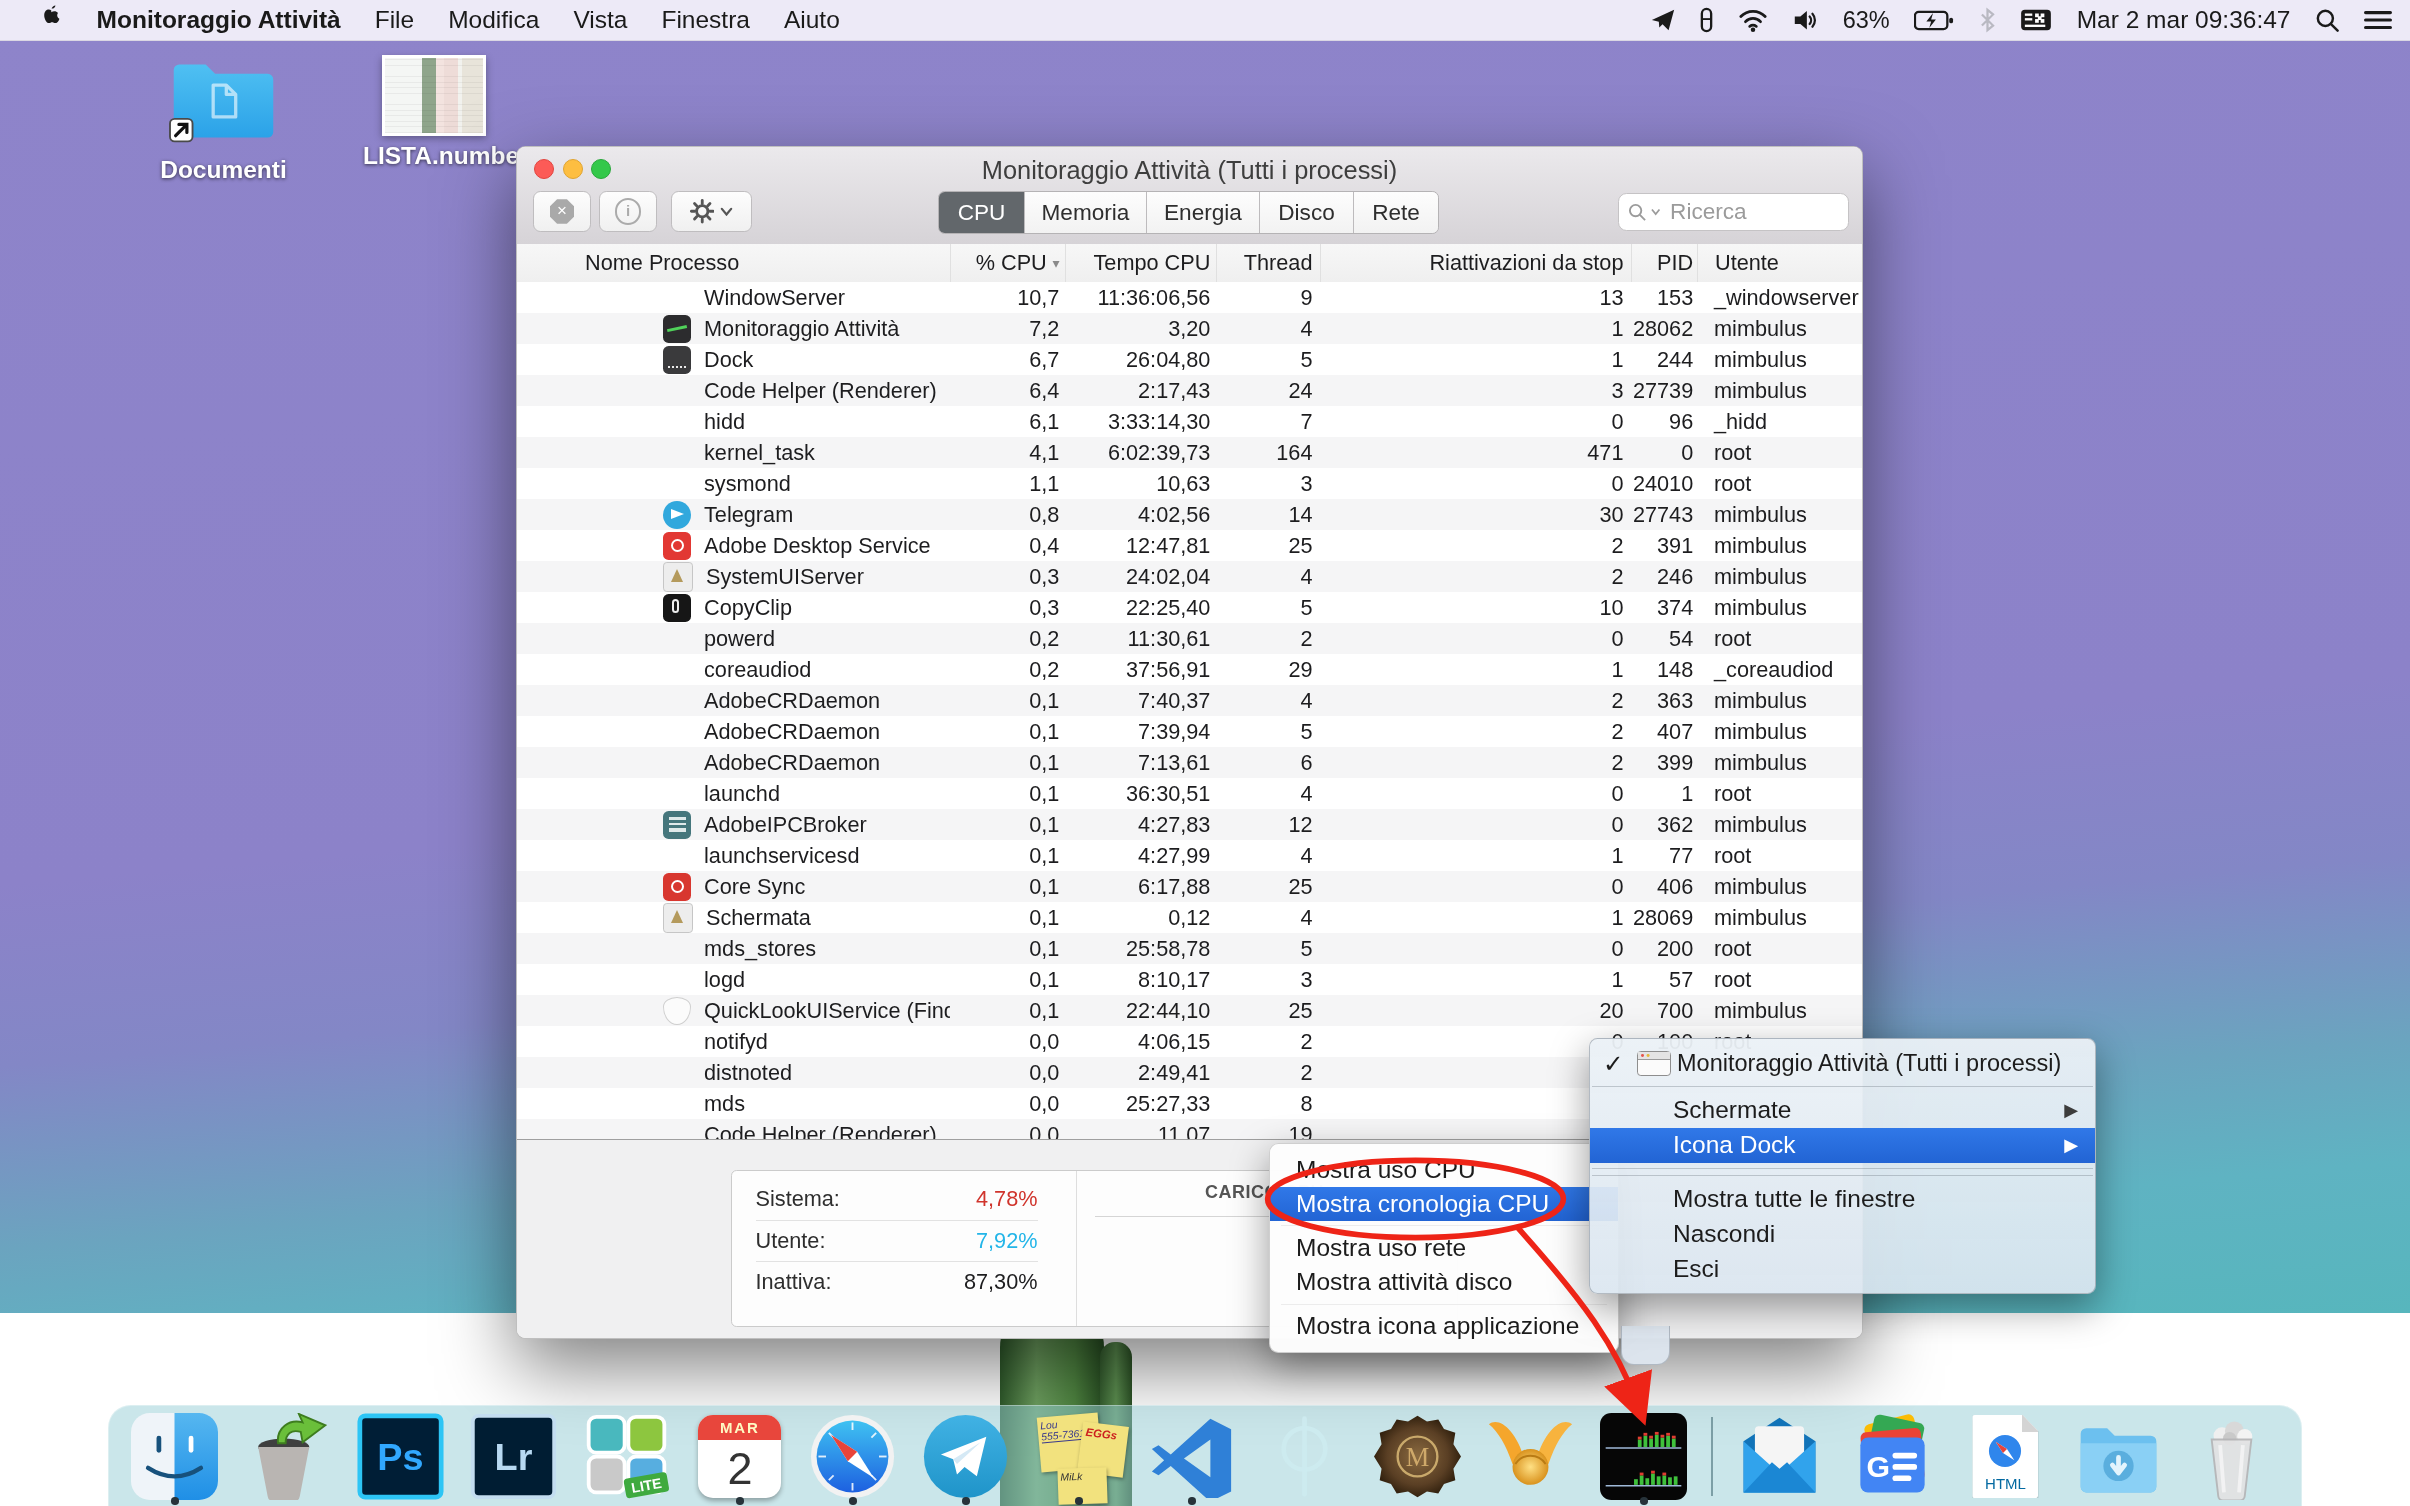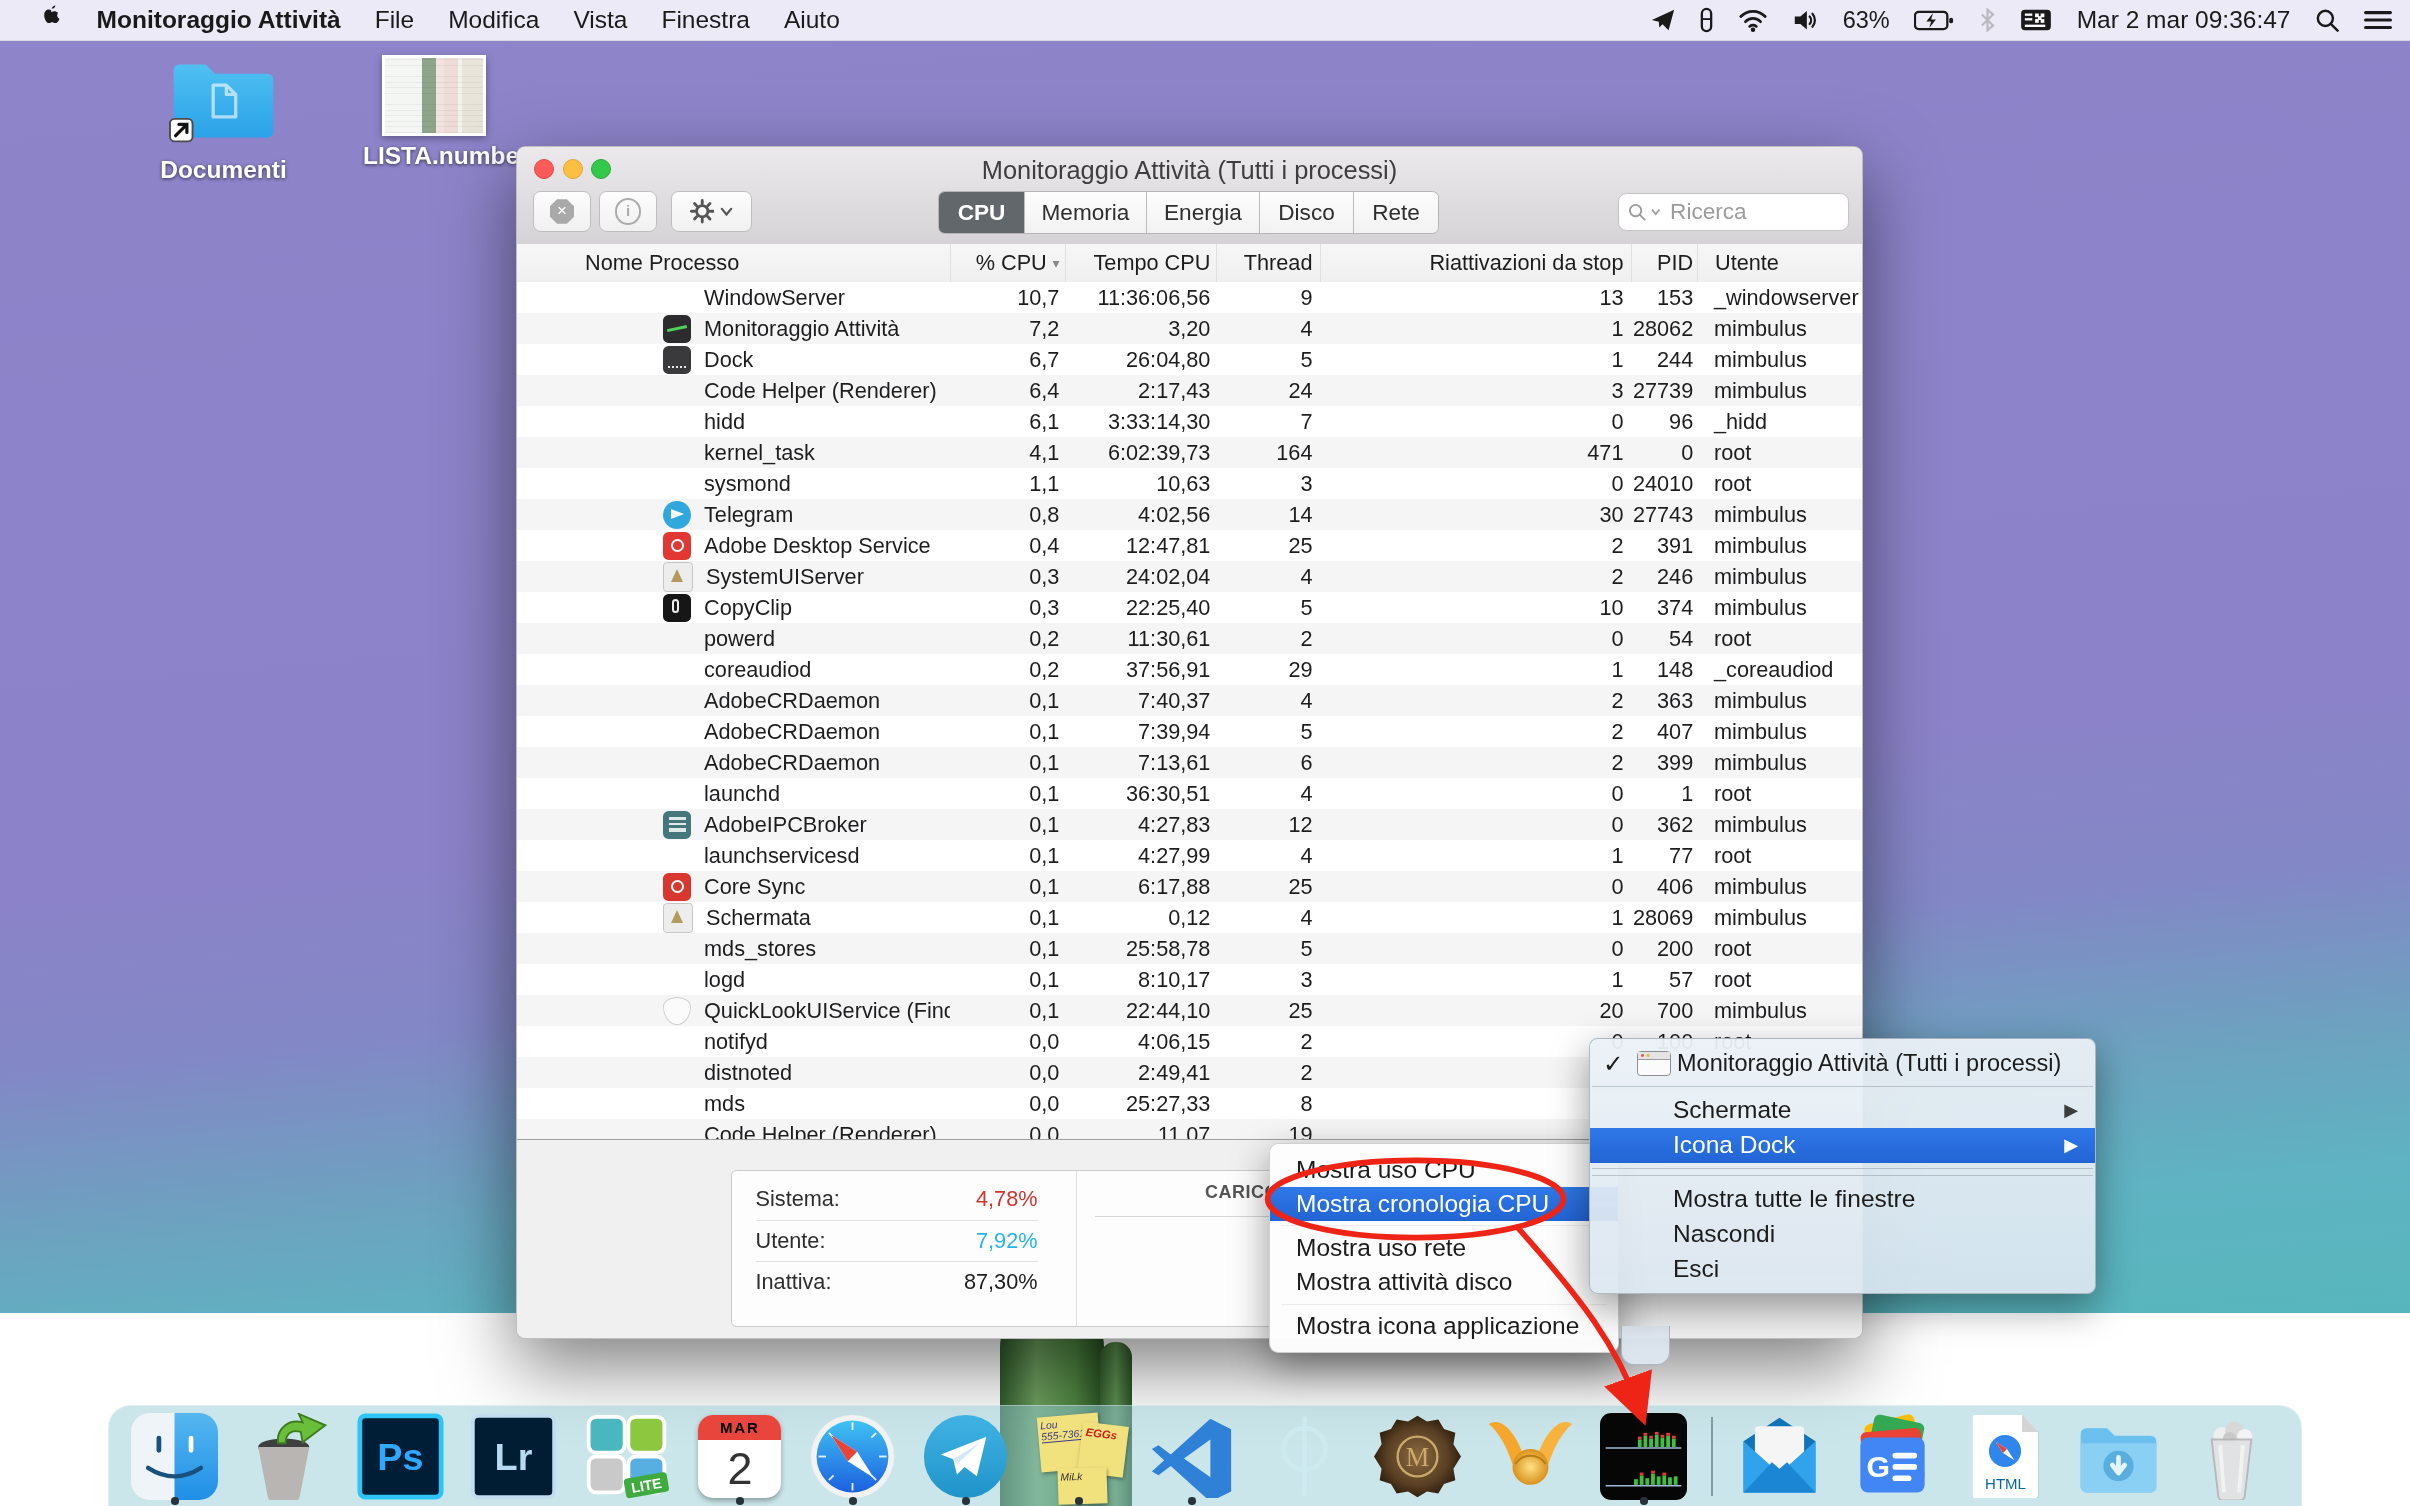--- a/index.html
+++ b/index.html
@@ -157,21 +157,21 @@
   
   .dock{position:absolute;left:108px;top:1405px;width:2194px;height:102px;z-index:20;
     background:rgba(150,205,214,.50);border:0.9px solid rgba(255,255,255,.35);border-bottom:none;
     border-radius:22.6px 22.6px 0 0;display:flex;align-items:center;padding:0 9.4px;box-sizing:border-box;}
   .ditem{width:113px;height:102px;position:relative;display:flex;align-items:center;justify-content:center;}
   .ditem.running::after{content:"";position:absolute;bottom:2.8px;left:50%;margin-left:-3.8px;width:7.5px;height:7.5px;
     border-radius:50%;background:#27333a;}
   .ddivider{width:22.6px;height:102px;display:flex;align-items:center;justify-content:center;}
   .ddivider i{display:block;width:1.9px;height:79px;background:rgba(60,100,110,.55);}
   .cal{width:83px;height:83px;background:#fff;border-radius:15px;overflow:hidden;box-shadow:0 2.8px 5.6px rgba(0,0,0,.3);}
-  .cal-top{height:24.5px;background:#e8463c;color:#000000;font-size:15px;font-weight:bold;letter-spacing:1.9px;
+  .cal-top{height:24.5px;background:#e8463c;color:#fef9c3;font-size:15px;font-weight:bold;letter-spacing:1.9px;
     display:flex;align-items:center;justify-content:center;}
   .cal-day{height:58px;display:flex;align-items:center;justify-content:center;font-size:45px;color:#333;}
   .stickies{width:87px;height:87px;position:relative;}
   .snote{position:absolute;background:#f2e27e;box-shadow:0.9px 1.9px 3.8px rgba(0,0,0,.35);font-style:italic;}
   .sn-a{left:3.8px;top:1.9px;width:55px;height:49px;transform:rotate(-5deg);color:#3a3a8c;font-size:10.4px;padding:2.8px;}
   .sn-a .ph{border-bottom:1.9px double #3a3a8c;display:inline-block;}
   .sn-b{left:45px;top:11.3px;width:38px;height:43px;transform:rotate(7deg);color:#cc1f1f;font-weight:bold;
     font-size:11.3px;padding:3.8px;}
   .sn-c{left:22.6px;top:55px;width:43px;height:30px;transform:rotate(-2deg);color:#333;font-size:10.4px;padding:2.8px;}
   .htmlfile{width:66px;height:83px;background:#fff;position:relative;border-radius:2.8px;
@@ -330,21 +330,21 @@
                 <line x1="4.8" y1="21.2" x2="7.3" y2="18.7"></line>
                 <line x1="18.7" y1="7.3" x2="21.2" y2="4.8"></line>
               </g>
             </g>
           </svg>
         <svg width="13" height="9.4" viewBox="0 0 14 10">
             <path d="M2 2 L7 8 L12 2" fill="none" stroke="#555" stroke-width="2.4" stroke-linecap="round"></path>
           </svg>
       </div>
       <div class="tabs">
-        <div class="tab active" style="width:85px;font-weight:bold;">CPU</div>
+        <div class="tab active" style="width:85px;">CPU</div>
         <div class="tab" style="width:122px;">Memoria</div>
         <div class="tab" style="width:113px;">Energia</div>
         <div class="tab" style="width:94px;">Disco</div>
         <div class="tab" style="width:85px;">Rete</div>
       </div>
       <div class="search">
         <svg width="19" height="19" viewBox="0 0 20 20" style="margin-right:3.8px;">
             <circle cx="8" cy="8" r="6" fill="none" stroke="#9b9b9b" stroke-width="2"></circle>
             <line x1="12.5" y1="12.5" x2="18" y2="18" stroke="#9b9b9b" stroke-width="2"></line>
           </svg>

